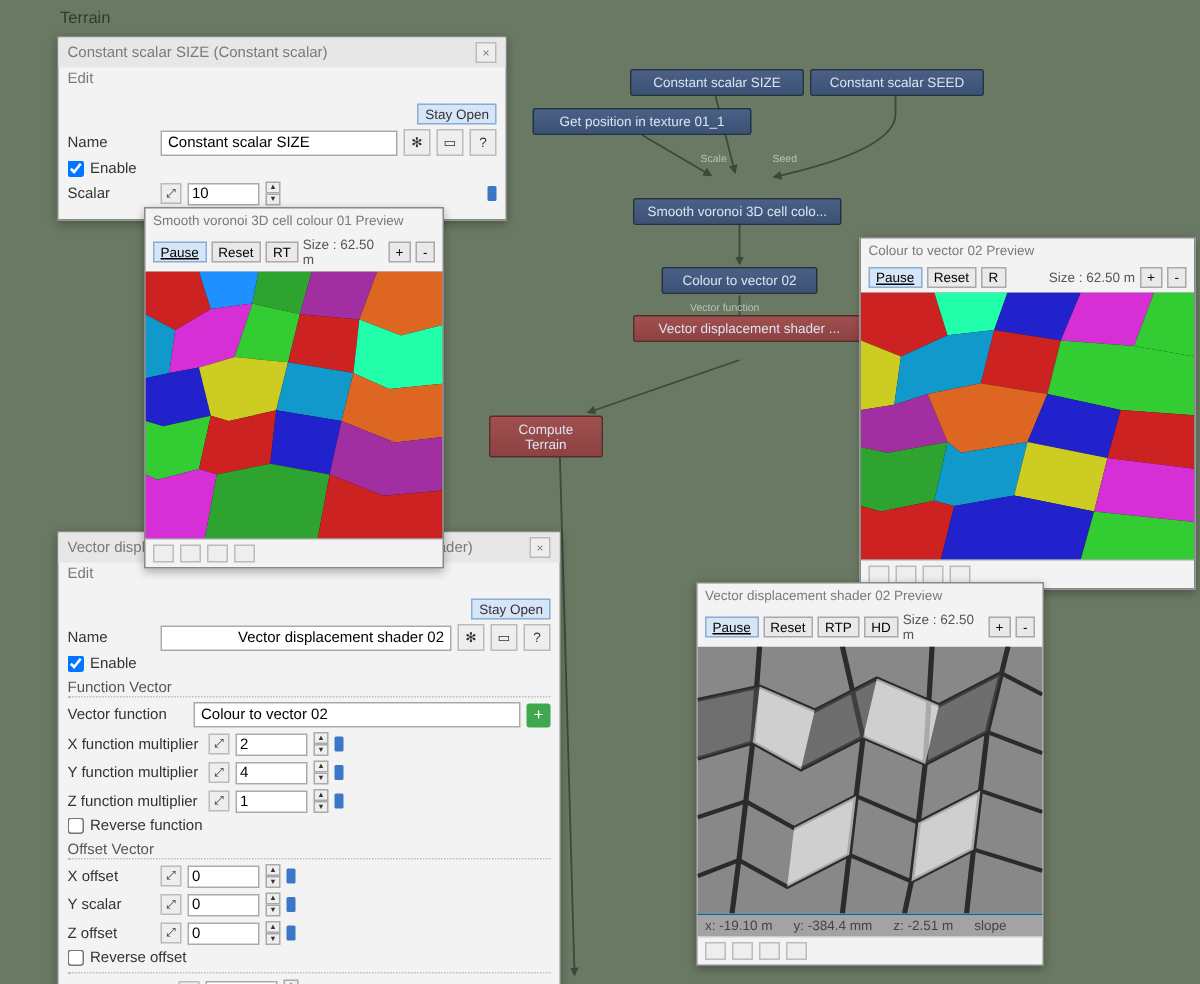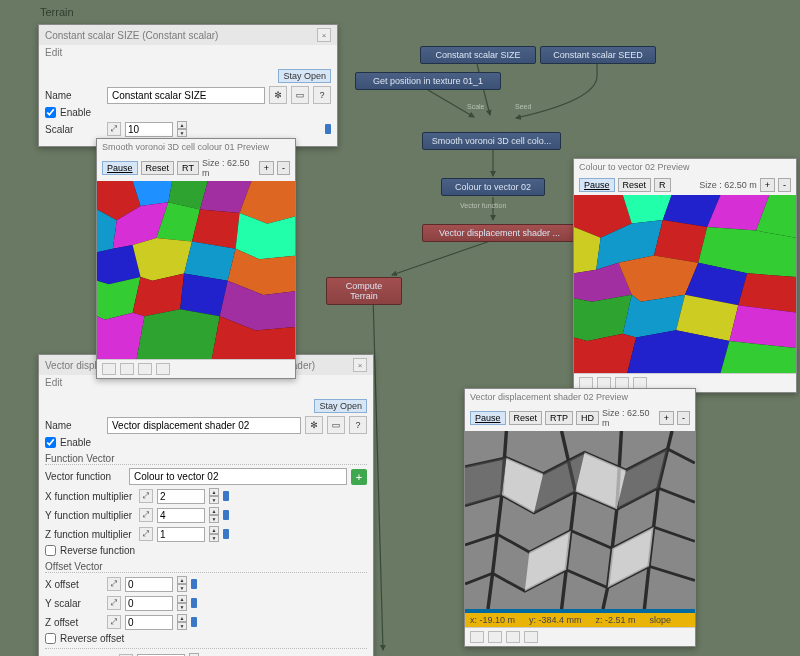--- a/index.html
+++ b/index.html
@@ -29,21 +29,21 @@
   .preview { position: absolute; background: #f3f3f3; border: 1px solid #888; box-shadow: 0 2px 6px rgba(0,0,0,.3); }
   .preview-title { font-size: 9px; color: #7a7a7a; padding: 3px 5px; display:flex; justify-content:space-between; }
   .preview-toolbar { display: flex; gap: 3px; padding: 3px 5px; font-size: 9px; align-items: center; }
   .tbtn { border:1px solid #aaa; background:#e9e9e9; padding:1px 4px; font-size:9px; cursor:pointer; }
   .tbtn.active { background:#d6e6f7; border-color:#8aaed4; text-decoration: underline; }
   .preview-img { width: 100%; height: 178px; display: block; }
   .preview-foot { display:flex; gap:4px; padding:3px 5px; border-top:1px solid #ccc; }
   .foot-ico { width:14px; height:12px; border:1px solid #bbb; background:#eee; }
   .edgelbl { position:absolute; font-size:7px; color:#b7c2b3; }
   .plus-btn { width:16px; height:16px; background:#3fa84f; color:#fff; display:inline-flex; align-items:center; justify-content:center; font-size:11px; border-radius:2px; cursor:pointer; }
-  .coord-bar { font-size:9px; color:#444; padding:2px 5px; display:flex; gap:14px; background:#eab308; border-top:4px solid #0369a1; }
+  .coord-bar { font-size:9px; color:#444; padding:2px 5px; display:flex; gap:14px; background:#a3a3a3; border-top:1px solid #0369a1; }
 </style>
 </head>
 <body>
 
 <div class="terrain-header">Terrain</div>
 
 <svg class="graph">
   <defs>
       <marker id="ar" viewBox="0 0 6 6" refX="5" refY="3" markerWidth="5" markerHeight="5" orient="auto">
         <path d="M0,0 L6,3 L0,6 Z" fill="#3a4a3a"></path>
@@ -58,21 +58,21 @@
     <path d="M493 240 L392 275"></path>
     <path d="M373 295 L383 650"></path>
   </g>
 </svg>
 
 <div class="node" style="left:420px; top:46px; width:116px">Constant scalar SIZE</div>
 <div class="node" style="left:355px; top:72px; width:146px">Get position in texture 01_1</div>
 <div class="node" style="left:540px; top:46px; width:116px">Constant scalar SEED</div>
 <div class="node" style="left:422px; top:132px; width:139px">Smooth voronoi 3D cell colo...</div>
 <div class="node" style="left:441px; top:178px; width:104px">Colour to vector 02</div>
-<div class="node-red" style="left:422px; top:224px; width:155px">Vector displacement shader ...</div>
+<div class="node-red" style="left:422px; top:210px; width:155px">Vector displacement shader ...</div>
 <div class="node-red" style="left:326px; top:277px; width:76px">Compute Terrain</div>
 <div class="edgelbl" style="left:467px; top:103px">Scale</div>
 <div class="edgelbl" style="left:515px; top:103px">Seed</div>
 <div class="edgelbl" style="left:460px; top:202px">Vector function</div>
 
 <div class="panel" style="left:38px; top:24px; width:300px">
   <div class="panel-title">
     <span>Constant scalar SIZE   (Constant scalar)</span>
     <span class="iconbtn small">×</span>
   </div>
@@ -111,21 +111,21 @@
     <span>Vector displacement shader 02   (Vector displacement shader)</span>
     <span class="iconbtn small">×</span>
   </div>
   <div class="panel-sub">Edit</div>
   <div class="panel-body">
     <div class="row" style="justify-content:flex-end">
       <span class="btn-stay">Stay Open</span>
     </div>
     <div class="row">
       <span class="lbl-s">Name</span>
-      <input class="txt" style="flex: 1 1 0%;" value="Vector displacement shader 02">
+      <input class="txt" style="flex: 1 1 0%; text-align: right;" value="Vector displacement shader 02">
       <span class="iconbtn">✻</span>
       <span class="iconbtn">▭</span>
       <span class="iconbtn">?</span>
     </div>
     <div class="row">
       <input type="checkbox" class="chk" checked="" style="">
       <span>Enable</span>
     </div>
     <div class="group-label">Function Vector</div>
     <div class="row">

